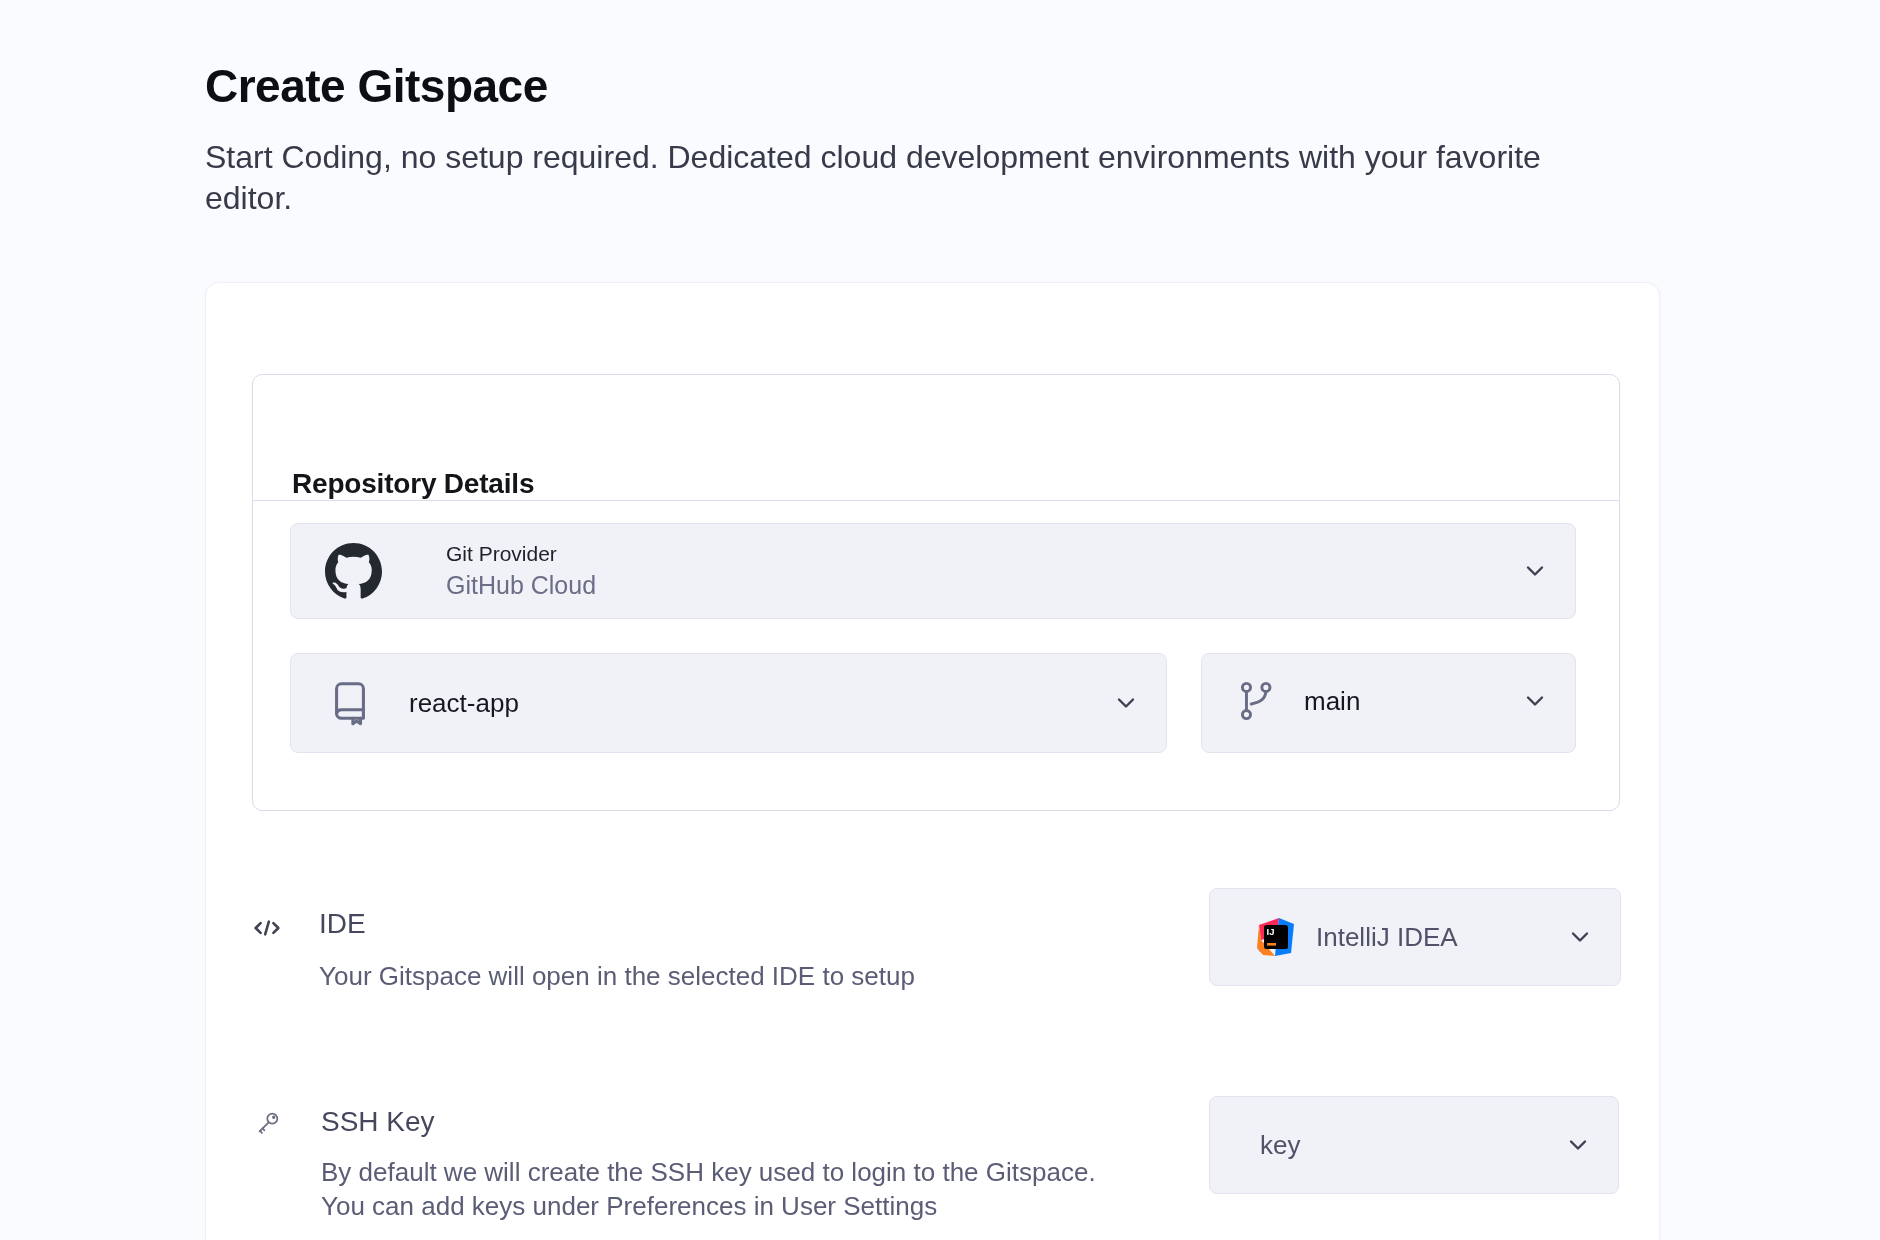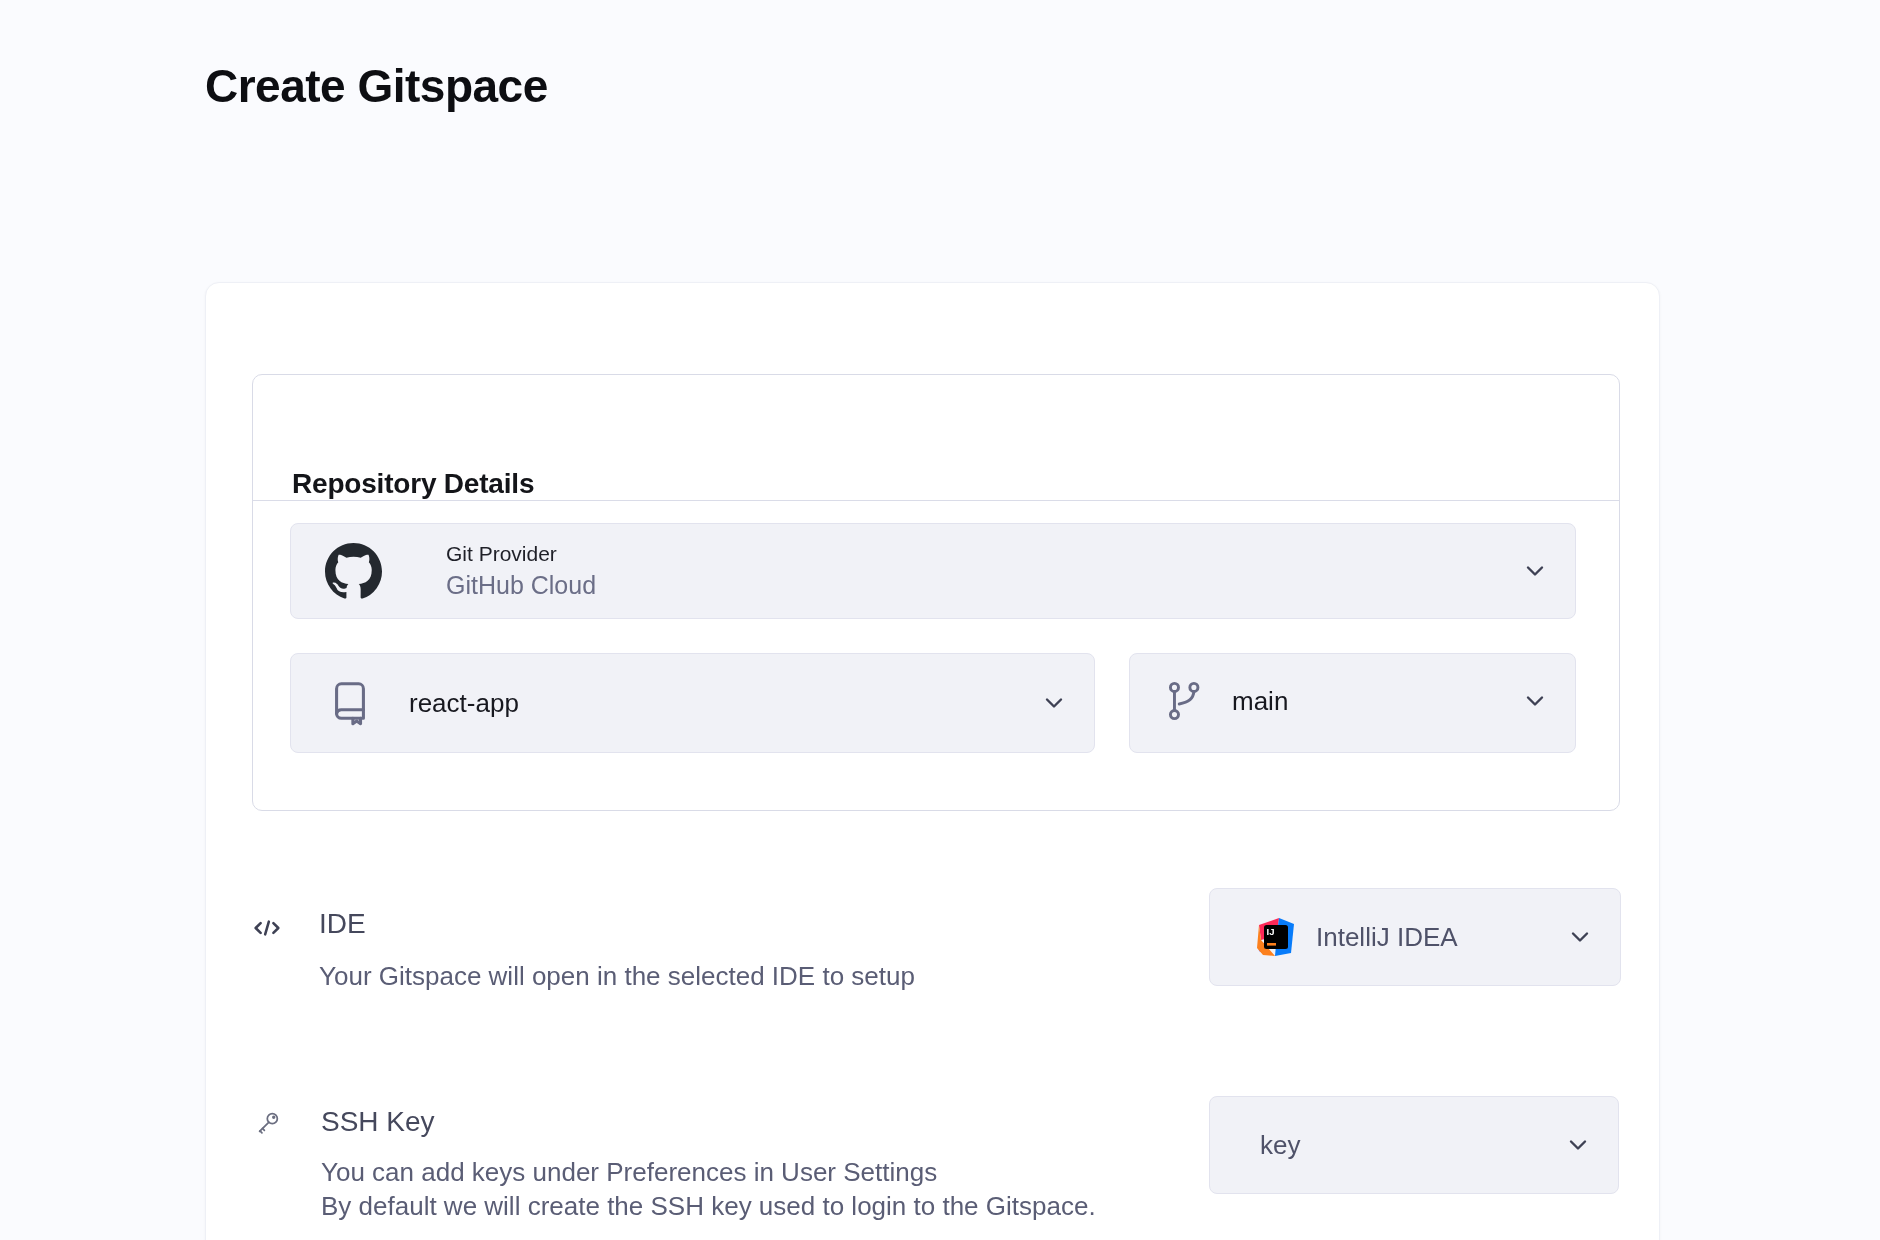--- a/index.html
+++ b/index.html
@@ -42,21 +42,21 @@
     cursor:pointer; font-family:inherit;
   }
   .select-provider { height:96px; width:100%; padding:0 30px 0 34px; }
   .icon { display:flex; align-items:center; justify-content:center; flex:none; }
   .two-line { display:flex; flex-direction:column; gap:7px; margin-left:64px; }
   .sel-label { font-size:21px; font-weight:500; color:#1f2028; line-height:1.1; }
   .sel-value { font-size:25px; color:#6b6e87; line-height:1.1; }
   .chevron { margin-left:auto; display:flex; flex:none; }
 
   .row2 { display:flex; margin-top:34px; gap:34px; }
-  .select-repo { width:805px; height:100px; padding:0 30px 0 36px; }
+  .select-repo { width:877px; height:100px; padding:0 30px 0 36px; }
   .select-branch { flex:1; height:100px; padding:0 30px 4px 32px; }
   .repo-text { margin-left:36px; font-size:26px; font-weight:500; color:#17181f; }
   .branch-text { margin-left:26px; font-size:26px; font-weight:500; color:#17181f; }
 
   .ide-icon { position:absolute; left:44px; top:628px; }
   .ide-label { position:absolute; left:113px; top:623px; font-size:28px; line-height:36px; color:#45485c; }
   .ide-desc  { position:absolute; left:113px; top:676px; font-size:26px; line-height:34px; color:#5a5d75; }
   .ij-select { position:absolute; left:1003px; top:605px; width:412px; height:98px; padding:0 30px 0 46px; }
   .ij-text   { margin-left:20px; font-size:26px; font-weight:500; color:#4f5269; }
 
@@ -65,20 +65,21 @@
   .ssh-desc  { position:absolute; left:115px; top:872px; width:830px; font-size:26px; line-height:34px; color:#5a5d75; }
   .key-select{ position:absolute; left:1003px; top:813px; width:410px; height:98px; padding:0 30px 0 50px; }
   .key-text  { font-size:26px; font-weight:500; color:#4f5269; }
 </style>
 </head>
 <body>
 
 <div class="page">
 
   <h1 class="page-title">Create Gitspace</h1>
+  <p class="page-subtitle">Start Coding, no setup required. Dedicated cloud development environments with your favorite editor.</p>
 
   <div class="panel">
 
     <section class="card">
       <div class="card-header">
         <h2 class="card-heading">Repository Details</h2>
       </div>
       <div class="card-body">
 
         <button class="select select-provider">
@@ -172,22 +173,22 @@
       <svg width="28" height="28" viewBox="0 0 24 24" fill="none" stroke="#6b6e80" stroke-width="1.5" stroke-linecap="round" stroke-linejoin="round">
         <circle cx="15.7" cy="8.3" r="4.3"></circle>
         <circle cx="16.9" cy="7.1" r="0.7"></circle>
         <path d="M12.6 11.4 4.8 19.2"></path>
         <path d="M7.3 16.7l1.6 1.6"></path>
         <path d="M5.2 18.8l1.6 1.6"></path>
       </svg>
     </span>
     <div class="ssh-label">SSH Key</div>
     <div class="ssh-desc">
+      <div>By default we will create the SSH key used to login to the Gitspace.</div>
       <div>You can add keys under Preferences in User Settings</div>
-      <div>By default we will create the SSH key used to login to the Gitspace.</div>
     </div>
 
     <button class="select key-select">
       <span class="key-text">key</span>
       <span class="chevron">
         <svg width="20" height="12" viewBox="0 0 20 12" fill="none" stroke="#3e4154" stroke-width="2.4" stroke-linecap="round" stroke-linejoin="round">
             <polyline points="3 2.5 10 9.5 17 2.5"></polyline>
           </svg>
       </span>
     </button>

